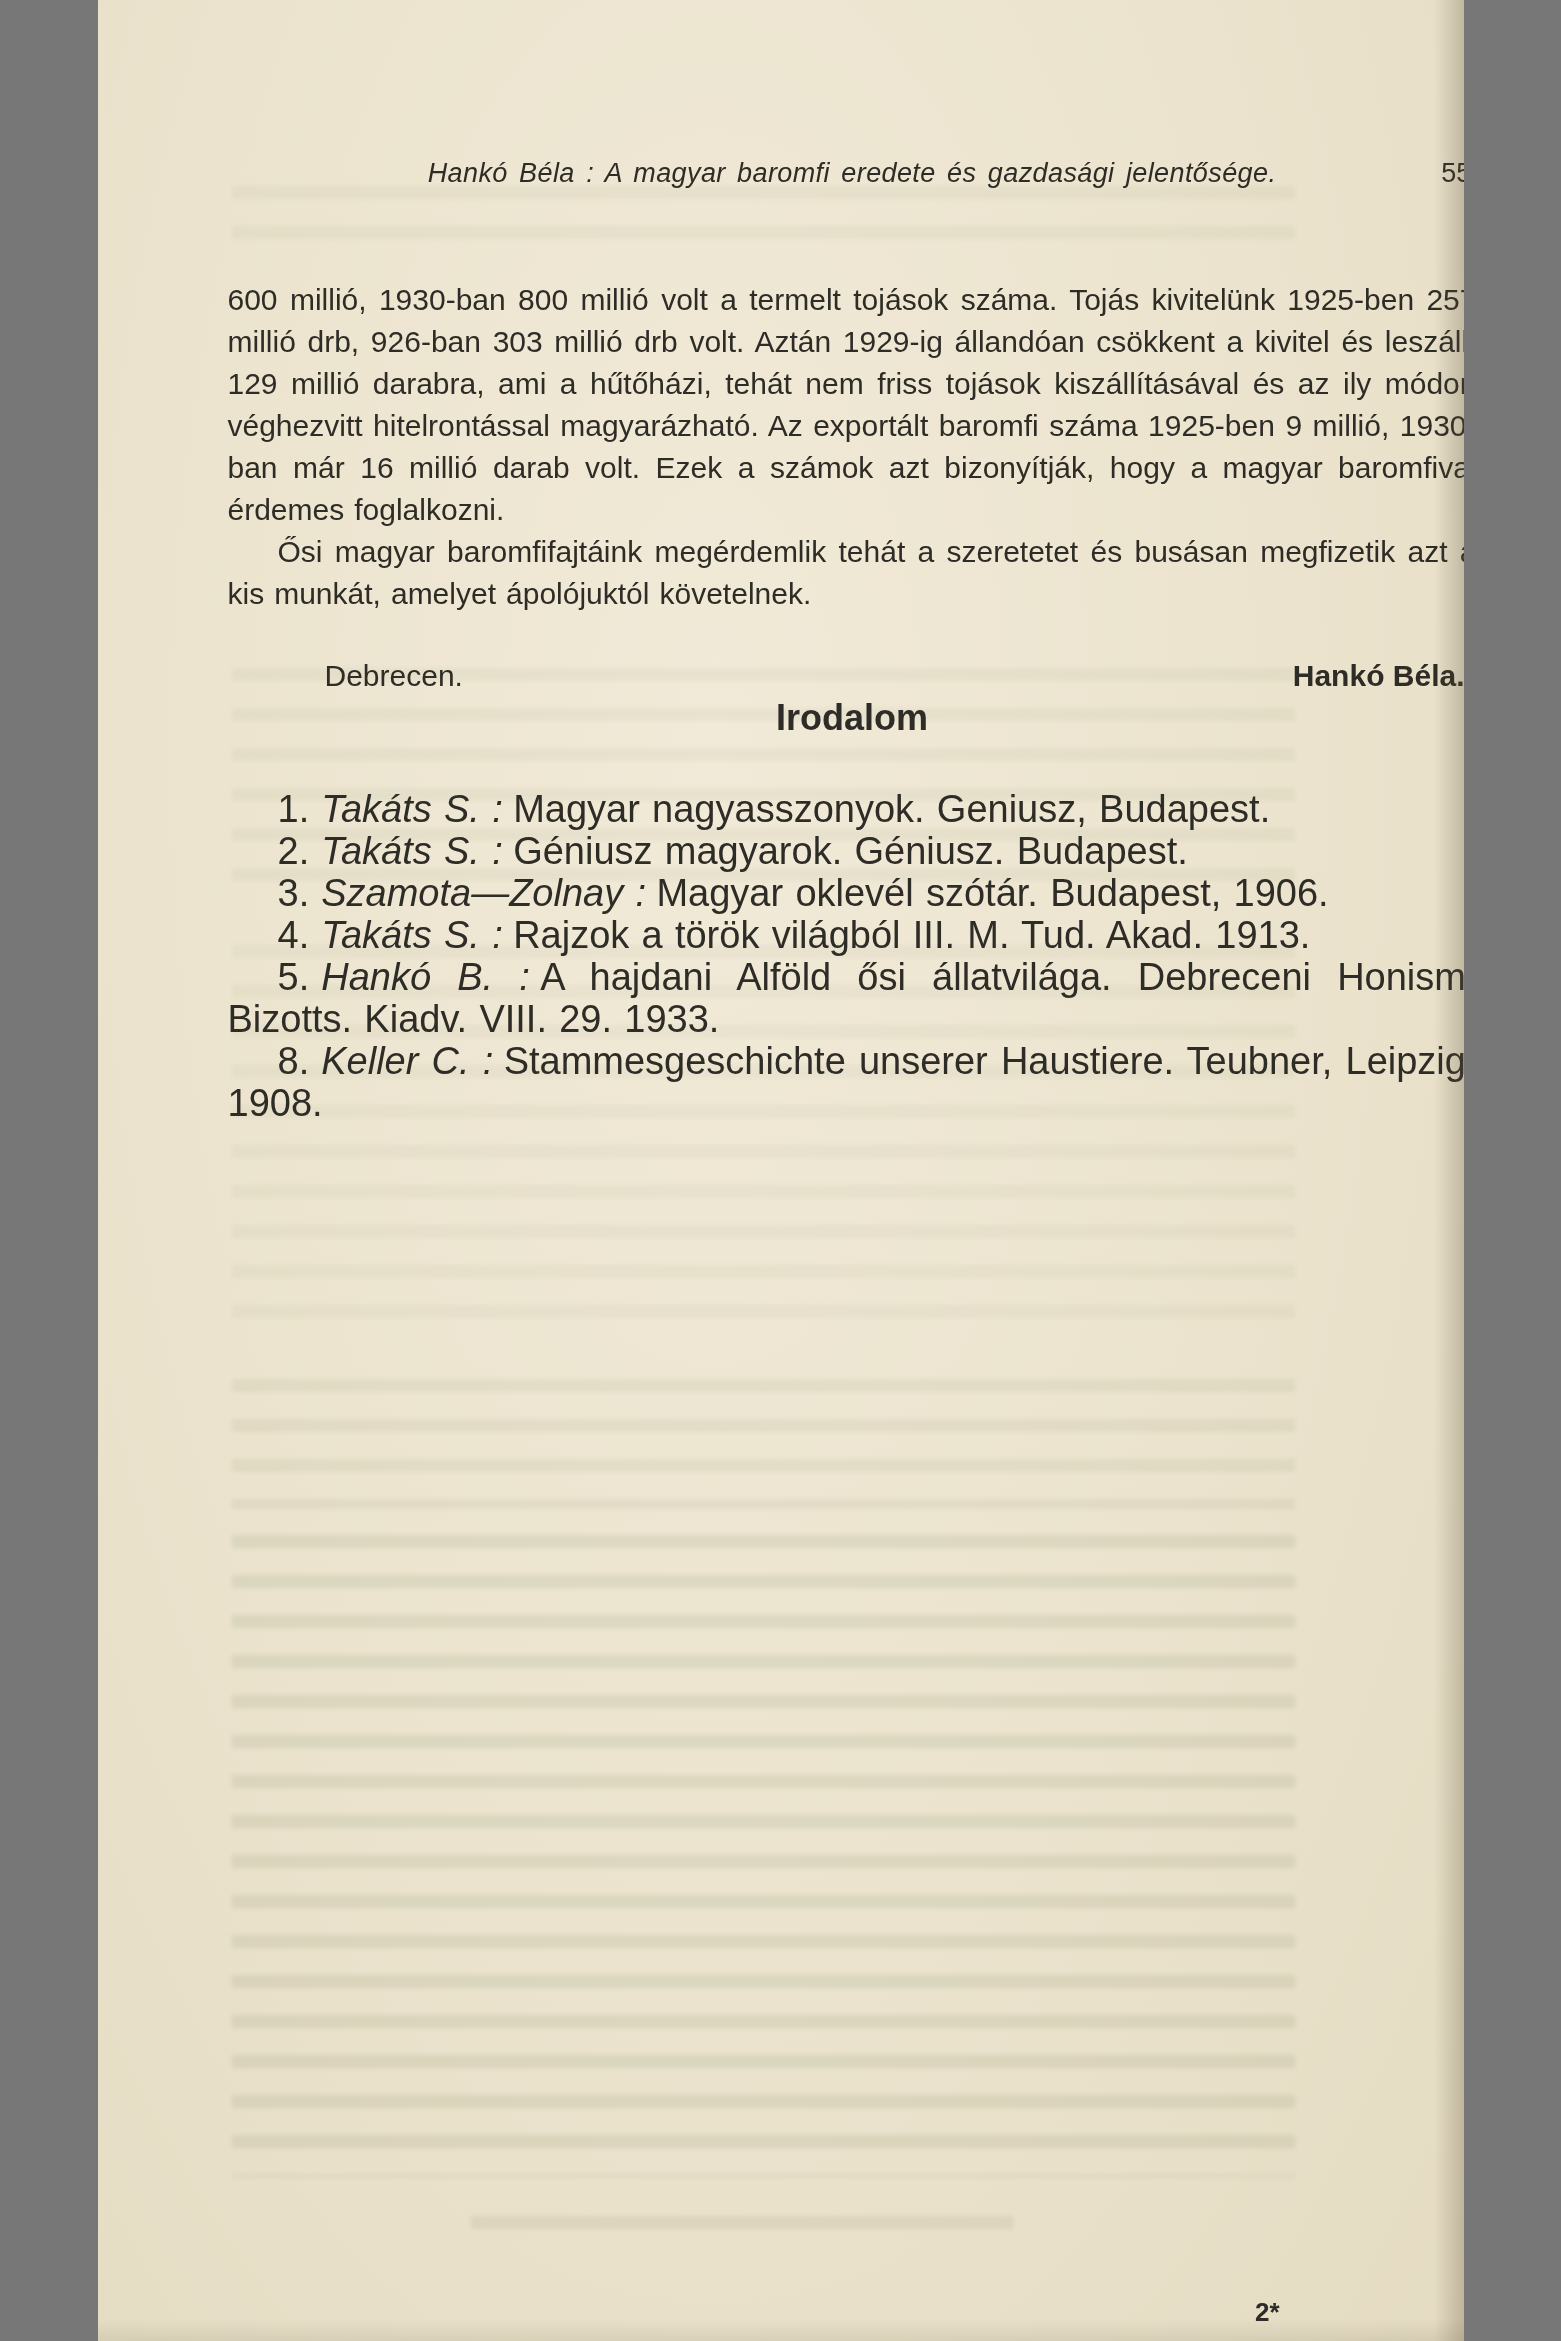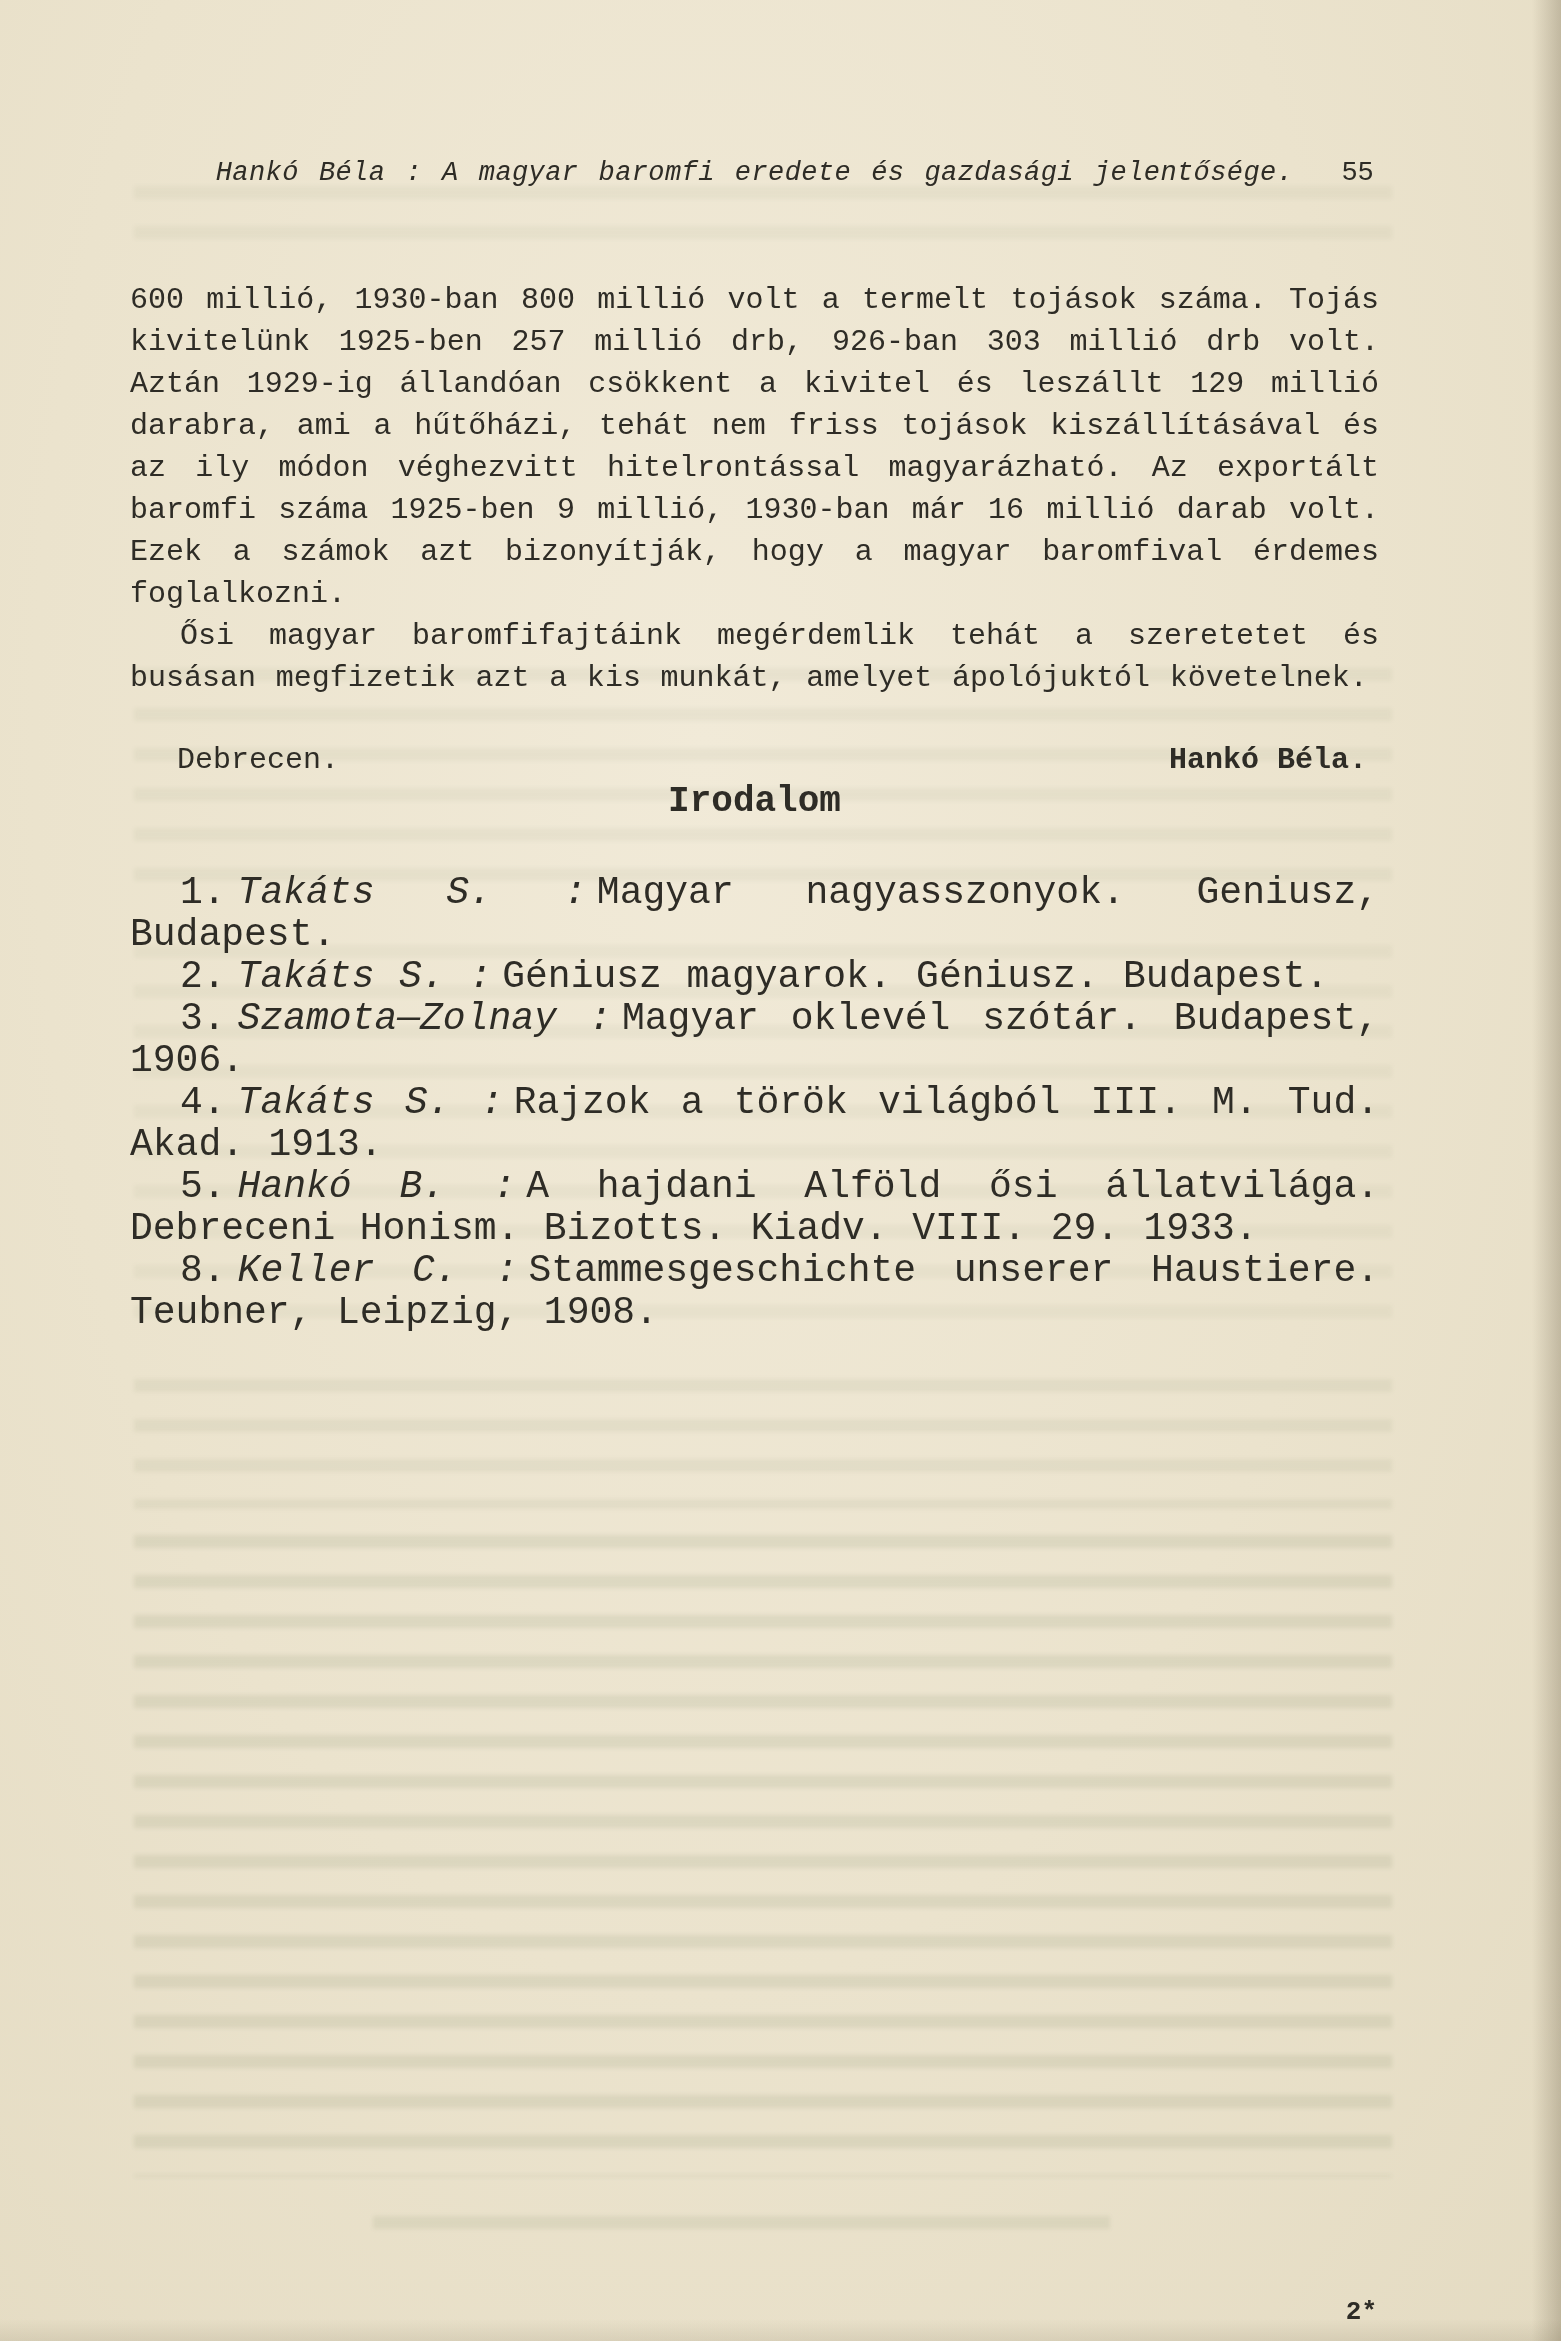--- a/index.html
+++ b/index.html
@@ -1,25 +1,25 @@
 <!DOCTYPE html>
 <html style="font-size:14px"><head>
 <meta charset="utf-8">
 <style>
   html, body { margin: 0; padding: 0; }
   body { background: #777; }
 
   .page {
     position: relative;
-    width: 1561px;
+    width: 1366px;
     height: 2342px;
     margin: 0 auto;
     background: radial-gradient(ellipse at 45% 32%, #f1ead8 0%, #ebe3cd 55%, #e4dbc2 100%);
     overflow: hidden;
-    font-family: Liberation Mono, monospace;
+    font-family: Liberation Sans, sans-serif;
     color: #2e2c26;
   }
 
   
   .edge-shadow {
     position: absolute; top: 0; right: 0;
     width: 29.5px; height: 100%;
     background: linear-gradient(to right, rgba(0,0,0,0), rgba(94,82,58,0.28));
     pointer-events: none;
   }
@@ -85,21 +85,21 @@
   }
   .body-par.indent { text-indent: 50px; }
 
   .signature {
     display: flex;
     justify-content: space-between;
     margin-top: 40px;
     font-size: 30px;
     line-height: 42px;
   }
-  .sig-place { margin-left: 47px; }
+  .sig-place { margin-left: 97px; }
   .sig-author { font-weight: bold; margin-right: 12px; }
 
   .biblio-heading {
     text-align: center;
     font-weight: bold;
     font-size: 36px;
     line-height: 42px;
   }
 
   .biblio-list { margin-top: 49px; }

